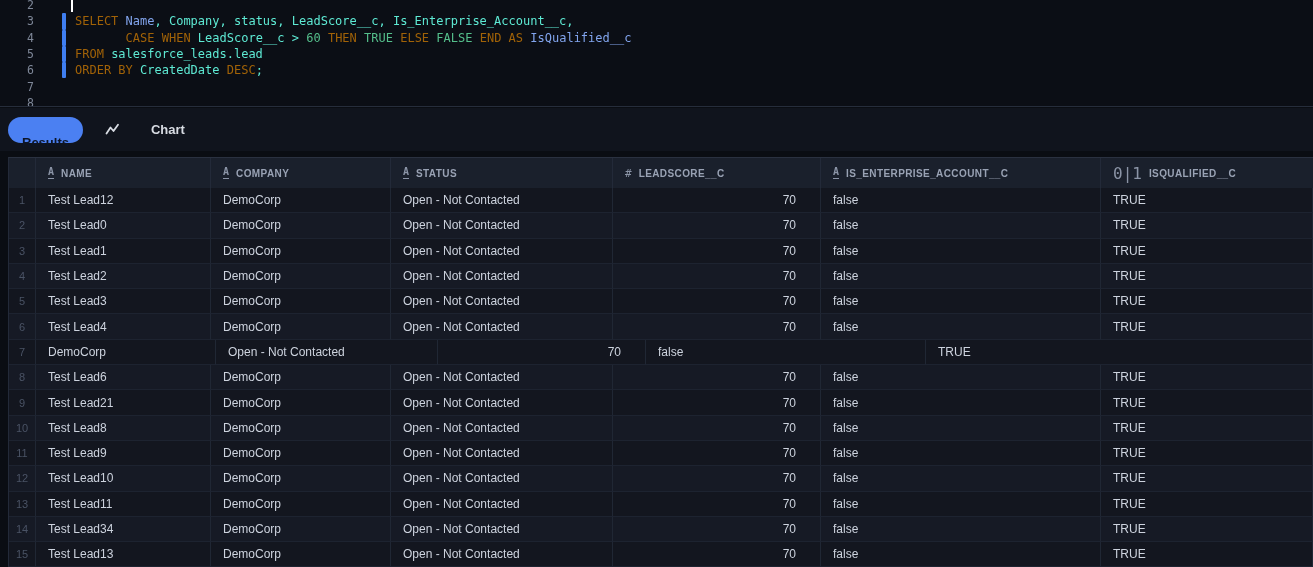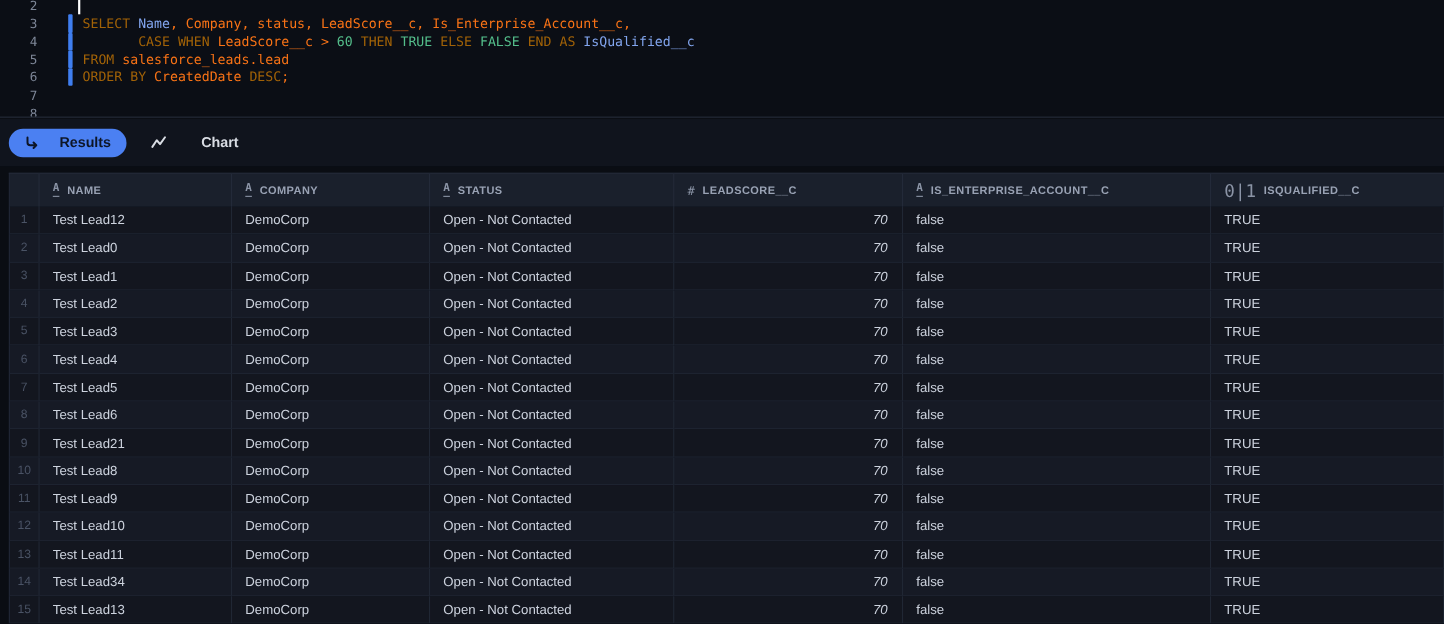--- a/index.html
+++ b/index.html
@@ -14,29 +14,29 @@
   .ed-line { display:flex; align-items:center; height:16.3px;
     font-family:"DejaVu Sans Mono", monospace; font-size:12px; }
   .ed-num { width:34px; text-align:right; color:#7E8798; flex:0 0 auto;
     font-size:11.5px; user-select:none; }
   .ed-mark { width:4px; height:16.3px; margin-left:28px; flex:0 0 auto; background:transparent; border-radius:1px; }
   .ed-mark.on { background:#3F7EF0; }
   .ed-content { margin-left:9px; white-space:pre; color:#DFE3EA; }
   .tok-keyword { color:#a16207; }
   .tok-ident   { color:#82A5EE; }
   .tok-literal { color:#54BE8B;margin-top:29px; }
-  .tok-plain   { color:#f97316; }
+  .tok-plain   { color:#5eead4; }
   .caret { display:inline-block; width:1.5px; height:14px; background:#FFFFFF;
     vertical-align:middle; margin-left:-4px; }
 
   
   .tabbar { position:absolute; top:108px; left:0; right:0; height:43px;
     background:#10141D; display:flex; align-items:center; padding-left:8px; }
   .pill-tab { display:flex; align-items:center; gap:18px; height:26px; padding:0 14px;
-    background:#4B80F2; border-radius:13px; cursor:pointer; }
+    background:#4B80F2; border-radius:13px; cursor:pointer;flex-direction:column; }
   .pill-tab .lbl { font-size:13px; font-weight:bold; color:#0D1526; }
   .pill-tab svg { display:block; }
   .ghost-tab { display:flex; align-items:center; gap:7px; margin-left:22px; cursor:pointer; }
   .ghost-tab .lbl { font-size:13px; font-weight:bold; color:#D8DCE3;margin-left:24px; }
   .ghost-tab svg { display:block; }
 
   
   .table-wrap { position:absolute; top:157px; left:8px; right:0; bottom:0;
     border-top:1px solid #2A3140; border-left:1px solid #232A39; overflow:hidden; }
   .t-row { display:flex; width:100%; }
@@ -46,21 +46,21 @@
   .t-body-row.even { background:#161A25; }
   .t-cell { display:flex; align-items:center; padding-left:12px; overflow:hidden;
     border-right:1px solid #232A39; flex:0 0 auto; }
   .t-cell.last { border-right:none; flex:1 1 auto; }
   .t-body-row .t-cell { border-right:1px solid #202734; border-bottom:1px solid #1D2330;
     font-size:12px; color:#CDD3DE; white-space:nowrap; }
   .c-rownum { width:27px; justify-content:center; padding-left:0; }
   .t-body-row .c-rownum { color:#4A5365; font-size:11px; }
   .c-0 { width:175px; } .c-1 { width:180px; } .c-2 { width:222px; }
   .c-3 { width:208px; } .c-4 { width:280px; }
-  .t-cell.num-align { justify-content:flex-end; padding-right:13px; padding-left:0;font-style:italic; }
+  .t-cell.num-align { justify-content:flex-end; padding-right:24px; padding-left:0; }
   .h-label { font-size:10px; font-weight:bold; letter-spacing:0.4px; color:#99A2B4;
     white-space:nowrap; }
   .h-icon { margin-right:7px; color:#8B94A6; font-family:"DejaVu Sans Mono", monospace; }
   .h-icon.i-text { font-size:10px; font-weight:bold; line-height:1;
     border-bottom:1px solid #8B94A6; padding-bottom:1px; }
   .h-icon.i-number { font-size:11px; font-weight:normal; }
   .h-icon.i-boolean { font-size:16px; font-weight:normal; letter-spacing:0; }
 </style>
 </head>
 <body>
@@ -200,21 +200,20 @@
           <div class="t-cell c-rownum">6</div>
           <div class="t-cell c-0">Test Lead4</div>
           <div class="t-cell c-1">DemoCorp</div>
           <div class="t-cell c-2">Open - Not Contacted</div>
           <div class="t-cell c-3 num-align">70</div>
           <div class="t-cell c-4">false</div>
           <div class="t-cell c-5 last">TRUE</div>
         </div>
         <div class="t-row t-body-row odd">
           <div class="t-cell c-rownum">7</div>
-          <div class="t-cell c-0">Test Lead5</div>
           <div class="t-cell c-1">DemoCorp</div>
           <div class="t-cell c-2">Open - Not Contacted</div>
           <div class="t-cell c-3 num-align">70</div>
           <div class="t-cell c-4">false</div>
           <div class="t-cell c-5 last">TRUE</div>
         </div>
         <div class="t-row t-body-row even">
           <div class="t-cell c-rownum">8</div>
           <div class="t-cell c-0">Test Lead6</div>
           <div class="t-cell c-1">DemoCorp</div>

